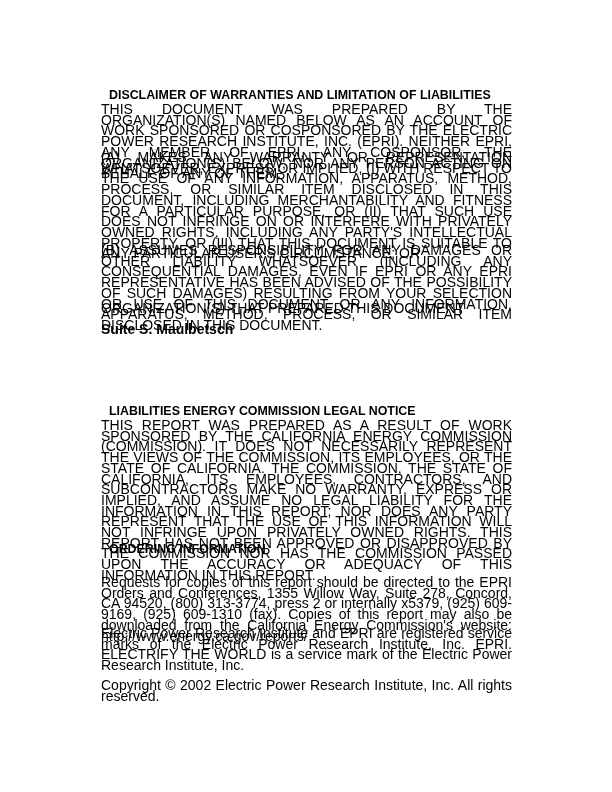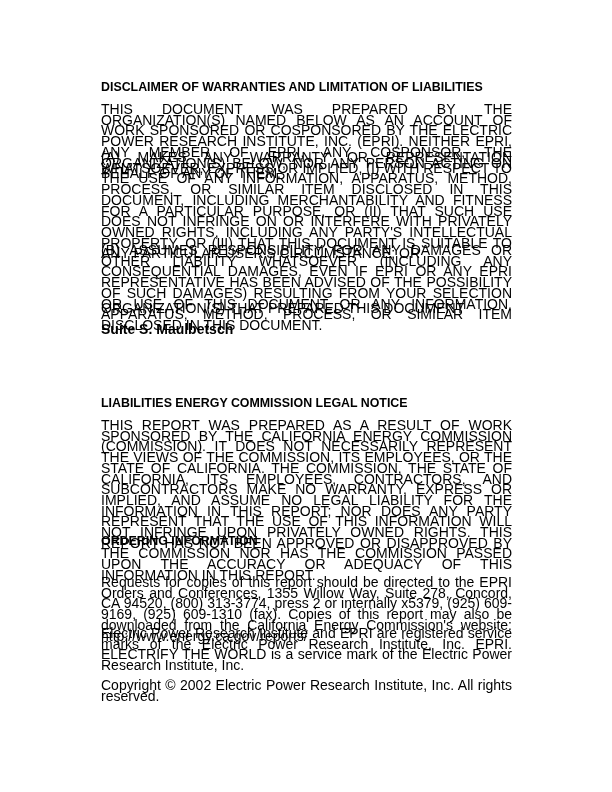--- a/index.html
+++ b/index.html
@@ -18,21 +18,21 @@
     .page {
       position: absolute;
       left: 101px;
       top: 0;
       width: 411px;
     }
     h1 {
       font-family: "Liberation Sans", sans-serif;
       font-weight: bold;
       font-size: 12.4px;
-      margin: 0;
+      margin: 8px;
       padding: 0;
       letter-spacing: 0;
       white-space: nowrap;
     }
     p {
       font-size: 14px;
       line-height: 10.7px;
       margin: 0;
       text-align: justify;
     }

